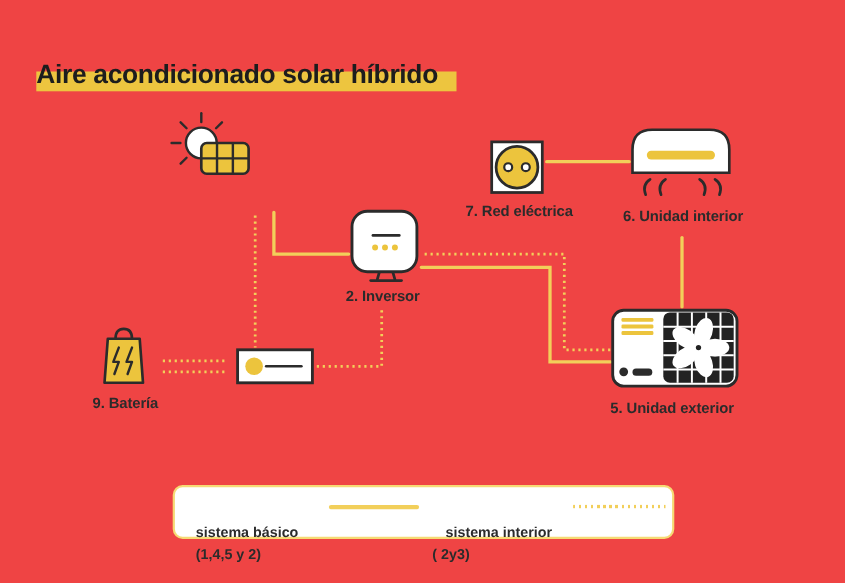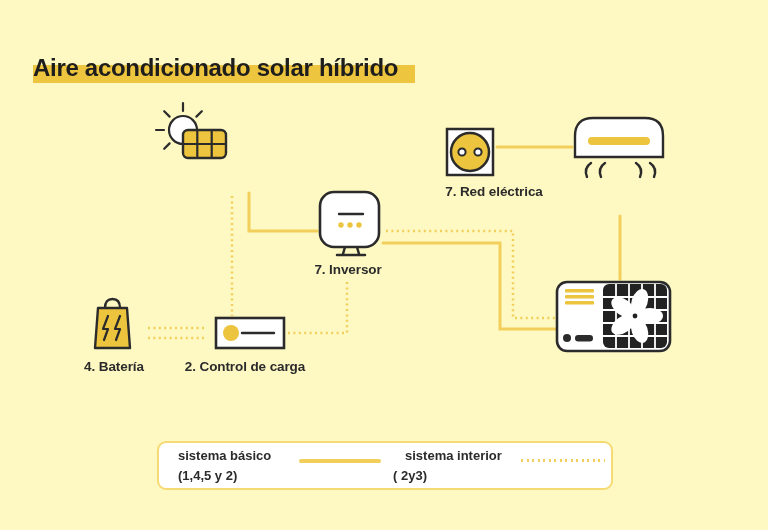--- a/index.html
+++ b/index.html
@@ -1,37 +1,37 @@
 <!DOCTYPE html>
 <html><head>
 <meta charset="utf-8">
 <style>
   html,body{margin:0;padding:0;background:#ffffff;}
   .stage{
-    position:relative;width:768px;height:530px;background:#fef9c3;overflow:hidden;
+    position:relative;width:768px;height:530px;background:#ef4444;overflow:hidden;
     font-family:"Liberation Sans","DejaVu Sans",sans-serif;color:#222;
   }
   .page-title{
     position:absolute;left:33px;top:36px;font-size:24px;line-height:31px;
     font-weight:800;color:#1d1d1d;letter-spacing:-0.3px;display:inline-block;
     background-image:linear-gradient(#edc53f,#edc53f);
     background-size:100% 19px;background-position:0 13px;background-repeat:no-repeat;
     padding-right:17px;
   }
   svg.lines{position:absolute;left:0;top:0;z-index:1;}
   svg.icon{position:absolute;z-index:2;overflow:visible;}
   .label{
     position:absolute;z-index:3;width:160px;text-align:center;
     font-size:13.5px;font-weight:700;color:#2b2b2b;letter-spacing:-0.1px;
   }
   .legend{
     position:absolute;left:157px;top:441px;width:456px;height:49px;z-index:3;
     border:2px solid #f6da74;border-radius:9px;box-sizing:border-box;background:#fff;
   }
-  .legend .ltext{position:absolute;font-size:13px;font-weight:700;color:#2b2b2b;}
+  .legend .ltext{position:absolute;font-size:13px;font-weight:700;color:#2b2b2b;margin-top:28px;}
   .sample-solid{
     position:absolute;left:140px;top:16px;width:82px;height:4px;
     background:#f2cf5a;border-radius:2px;
   }
   .sample-dotted{
     position:absolute;left:362px;top:16px;width:84px;height:3px;
     background:repeating-linear-gradient(90deg,#f2cf5a 0 2px,transparent 2px 5.5px);
   }
 </style>
 </head>
@@ -71,63 +71,63 @@
       <line x1="35" y1="46" x2="78" y2="46"></line>
     </g>
   </svg>
 
   <svg class="icon" style="left:445px;top:127px" width="50" height="50" viewBox="0 0 50 50">
     <rect x="2" y="2" width="46" height="46" fill="#ffffff" stroke="#2b2b2b" stroke-width="2.5"></rect>
     <circle cx="25" cy="25" r="19" fill="#ecc43d" stroke="#2b2b2b" stroke-width="2.5"></circle>
     <circle cx="17" cy="25" r="3.6" fill="#ffffff" stroke="#2b2b2b" stroke-width="2"></circle>
     <circle cx="33" cy="25" r="3.6" fill="#ffffff" stroke="#2b2b2b" stroke-width="2"></circle>
   </svg>
-  <div class="label" style="left:414px;top:184px">7. Red eléctrica</div>
+  <div class="label" style="left:392px;top:184px">7. Red eléctrica</div>
 
   <svg class="icon" style="left:573px;top:115px" width="92" height="66" viewBox="0 0 92 66">
     <path d="M2 42 L2 21 Q2 3 20 3 L72 3 Q90 3 90 21 L90 42 Z" fill="#ffffff" stroke="#2b2b2b" stroke-width="2.4"></path>
     <rect x="15" y="22" width="62" height="8" rx="4" fill="#ecc43d"></rect>
     <g fill="none" stroke="#2b2b2b" stroke-width="2.4" stroke-linecap="round">
       <path d="M18 48 C12 52 12 57 14 62"></path>
       <path d="M32 48 C26 52 26 57 28 62"></path>
       <path d="M63 48 C69 52 69 57 67 62"></path>
       <path d="M77 48 C83 52 83 57 81 62"></path>
     </g>
   </svg>
+  <div class="label" style="left:541px;top:189px">6. Unidad interior</div>
 
   <svg class="icon" style="left:318px;top:190px" width="64" height="68" viewBox="0 0 64 68">
     <g stroke="#2b2b2b" stroke-width="2.5" stroke-linecap="round">
       <line x1="27" y1="57" x2="25" y2="64"></line>
       <line x1="39" y1="57" x2="41" y2="64"></line>
       <line x1="19" y1="65" x2="47" y2="65"></line>
     </g>
     <rect x="2" y="2" width="59" height="55" rx="14" fill="#ffffff" stroke="#2b2b2b" stroke-width="2.6"></rect>
     <line x1="21" y1="24" x2="45" y2="24" stroke="#2b2b2b" stroke-width="2.4" stroke-linecap="round"></line>
     <circle cx="23" cy="35" r="2.7" fill="#ecc43d"></circle>
     <circle cx="32" cy="35" r="2.7" fill="#ecc43d"></circle>
     <circle cx="41" cy="35" r="2.7" fill="#ecc43d"></circle>
   </svg>
-  <div class="label" style="left:268px;top:262px">7. Inversor</div>
+  <div class="label" style="left:268px;top:262px">2. Inversor</div>
 
   <svg class="icon" style="left:93px;top:297px" width="40" height="53" viewBox="0 0 40 53">
     <path d="M12 11 Q12 2 19.5 2 Q27 2 27 11" fill="none" stroke="#2b2b2b" stroke-width="2.4"></path>
     <path d="M5 11 L34 11 L37 51 L2 51 Z" fill="#ecc43d" stroke="#2b2b2b" stroke-width="2.4" stroke-linejoin="round"></path>
     <g fill="none" stroke="#2b2b2b" stroke-width="2.2" stroke-linejoin="round" stroke-linecap="round">
       <path d="M15 19 L10 32 L15 32 L11 43"></path>
       <path d="M27 19 L22 32 L27 32 L23 43"></path>
     </g>
   </svg>
-  <div class="label" style="left:34px;top:359px">4. Batería</div>
+  <div class="label" style="left:34px;top:359px">9. Batería</div>
 
   <svg class="icon" style="left:214px;top:316px" width="72" height="34" viewBox="0 0 72 34">
     <rect x="2" y="2" width="68" height="30" fill="#ffffff" stroke="#2b2b2b" stroke-width="2.6"></rect>
     <circle cx="17" cy="17" r="8" fill="#ecc43d"></circle>
     <line x1="28" y1="17" x2="60" y2="17" stroke="#2b2b2b" stroke-width="2.4" stroke-linecap="round"></line>
   </svg>
-  <div class="label" style="left:165px;top:359px">2. Control de carga</div>
 
   <svg class="icon" style="left:555px;top:280px" width="117" height="73" viewBox="0 0 117 73">
     <rect x="2" y="2" width="113" height="69" rx="10" fill="#ffffff" stroke="#2b2b2b" stroke-width="2.6"></rect>
     <g fill="#ecc43d">
       <rect x="10" y="9" width="29" height="3.6" rx="1.2"></rect>
       <rect x="10" y="15" width="29" height="3.6" rx="1.2"></rect>
       <rect x="10" y="21" width="29" height="3.6" rx="1.2"></rect>
     </g>
     <circle cx="12" cy="58" r="4" fill="#2b2b2b"></circle>
     <rect x="20" y="55" width="18" height="6.5" rx="3.2" fill="#2b2b2b"></rect>
@@ -148,20 +148,21 @@
         <line x1="100" y1="4" x2="100" y2="68"></line>
         <line x1="48" y1="17" x2="112" y2="17"></line>
         <line x1="48" y1="30" x2="112" y2="30"></line>
         <line x1="48" y1="43" x2="112" y2="43"></line>
         <line x1="48" y1="56" x2="112" y2="56"></line>
       </g>
       <circle cx="80" cy="36" r="5" fill="#ffffff"></circle>
       <circle cx="80" cy="36" r="2.4" fill="#222222"></circle>
     </g>
   </svg>
+  <div class="label" style="left:531px;top:363px">5. Unidad exterior</div>
 
   <div class="legend">
     <span class="ltext" style="left:19px;top:5px">sistema básico</span>
     <span class="ltext" style="left:19px;top:25px">(1,4,5 y 2)</span>
     <div class="sample-solid"></div>
     <span class="ltext" style="left:246px;top:5px">sistema interior</span>
     <span class="ltext" style="left:234px;top:25px">( 2y3)</span>
     <div class="sample-dotted"></div>
   </div>
 

